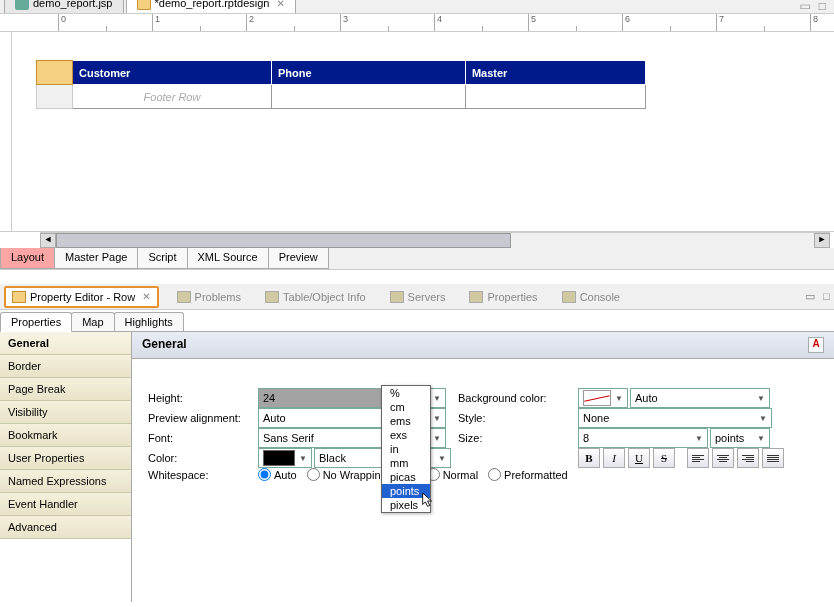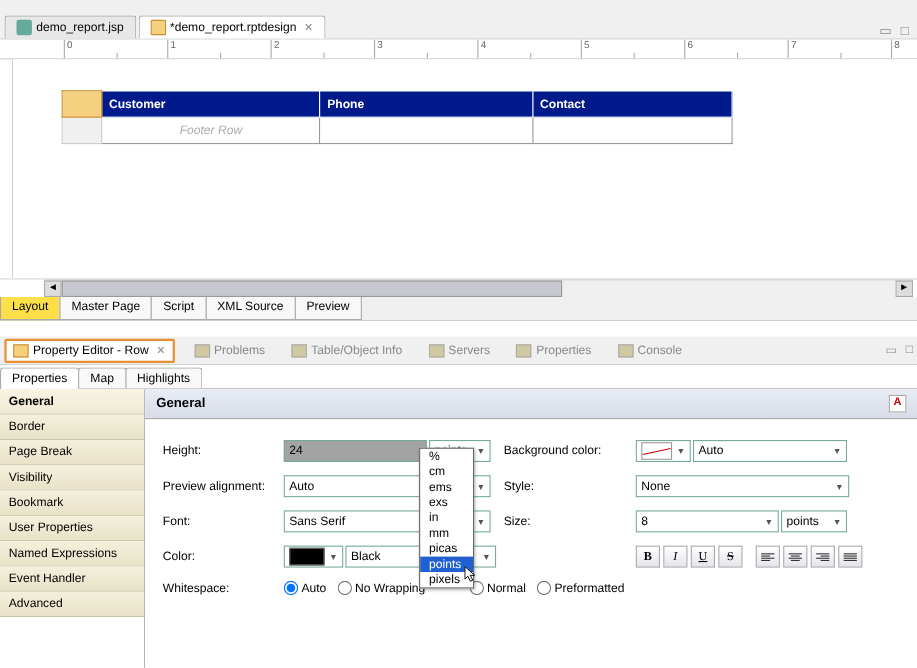--- a/index.html
+++ b/index.html
@@ -1,56 +1,56 @@
 <!DOCTYPE html>
 <html><head>
 <meta charset="utf-8">
 <style>
 * { box-sizing: border-box; margin: 0; padding: 0; }
 body { font-family: Tahoma, Arial, sans-serif; font-size: 11px; background: #fff; color: #000; width: 834px; height: 607px; overflow: hidden; position: relative; }
 
 
-.top-tabs { display: flex; background: #f0f0f0; border-bottom: 1px solid #ccc; height: 36px; align-items: flex-end; padding-left: 4px; position: relative; }
+.top-tabs { display: flex; background: #f0f0f0; border-bottom: 1px solid #ccc; height: 14px; align-items: flex-end; padding-left: 4px; position: relative; }
 .top-tab { display: flex; align-items: center; gap: 4px; padding: 3px 10px; border: 1px solid #aaa; border-bottom: none; margin-right: 2px; background: #e8e8e8; border-radius: 3px 3px 0 0; font-size: 11px; cursor: pointer; }
 .top-tab.active { background: #fff; }
 .top-tab .icon { width: 14px; height: 14px; display: inline-block; }
 .icon-jsp { background: linear-gradient(#6a9, #6a9); border-radius: 2px; }
 .icon-rpt { background: #f5d080; border: 1px solid #c89030; border-radius: 1px; }
 .close-x { color: #888; font-size: 10px; margin-left: 3px; cursor: pointer; }
 .window-controls { margin-left: auto; display: flex; gap: 8px; padding-right: 8px; color: #888; }
 .window-controls span { cursor: pointer; font-size: 12px; }
 
 
 .ruler { height: 18px; background: #fff; border-bottom: 1px solid #ccc; font-size: 9px; color: #666; position: relative; overflow: hidden; }
 .ruler-marks { position: absolute; left: 58px; top: 0; display: flex; }
 .ruler-mark { width: 94px; border-left: 1px solid #aaa; padding-left: 2px; height: 18px; position: relative; }
 .ruler-mark::after { content: ''; position: absolute; left: 47px; top: 12px; width: 1px; height: 6px; background: #aaa; }
 
 
 .design-area { display: flex; height: 200px; border-bottom: 1px solid #ccc; }
 .vruler { width: 12px; background: #fff; border-right: 1px solid #ccc; }
 .canvas { flex: 1; background: #fff; padding: 28px 4px 4px 4px; overflow: auto; position: relative; }
-.report-table { display: table; width: 610px; border-collapse: collapse; margin-left: 40px; }
+.report-table { display: table; width: 610px; border-collapse: collapse; margin-left: 20px; }
 .rt-row { display: table-row; }
 .rt-cell { display: table-cell; border: 1px solid #999; padding: 4px 6px; height: 24px; vertical-align: middle; }
 .rt-header .rt-cell { background: #001a8c; color: #fff; font-weight: bold; border: 1px solid #fff; }
 .rt-detail .rt-cell { background: #fff; }
 .rt-footer .rt-cell { background: #fff; color: #aaa; text-align: center; font-style: italic; }
 .row-handle { display: table-cell; width: 38px; background: #f5d080; border: 1px solid #c89030; vertical-align: middle; }
 .row-handle-inner { width: 30px; height: 16px; margin: auto; }
 .col-c1 { width: 250px; } .col-c2 { width: 250px; } .col-c3 { width: 230px; }
 .hscroll { height: 16px; background: #e8e8e8; border-top: 1px solid #ccc; margin-left: 40px; margin-right: 4px; display: flex; }
 .hscroll .arrow { width: 16px; background: #ddd; border: 1px solid #aaa; text-align: center; font-size: 9px; }
 .hscroll .track { flex: 1; background: #f0f0f0; position: relative; }
 .hscroll .thumb { position: absolute; left: 0; width: 60%; height: 100%; background: #c8c8d0; border: 1px solid #999; }
 
 
 .editor-tabs { display: flex; background: #f0f0f0; border-bottom: 1px solid #ccc; height: 22px; }
 .editor-tab { padding: 3px 10px; border: 1px solid #aaa; border-top: none; margin-right: -1px; background: #f8f8f8; font-size: 11px; cursor: pointer; }
-.editor-tab.active { background: #fde047; }
+.editor-tab.active { background: #fca5a5; }
 
 
 .views-bar { display: flex; align-items: center; background: #f0f0f0; height: 26px; border-bottom: 1px solid #ccc; padding: 0 4px; gap: 12px; }
 .view-tab { display: flex; align-items: center; gap: 4px; padding: 3px 6px; font-size: 11px; color: #888; cursor: pointer; }
 .view-tab.active { color: #000; border: 2px solid #e89030; background: #fff; border-radius: 2px; }
 .view-icon { width: 14px; height: 12px; display: inline-block; background: #d0c8a0; border: 1px solid #aaa; }
 .view-tab.active .view-icon { background: #f5d080; border: 1px solid #c89030; }
 .views-right { margin-left: auto; display: flex; gap: 8px; color: #888; }
 .views-right span { cursor: pointer; }
 
@@ -60,21 +60,21 @@
 .prop-subtab.active { background: #fff; border-bottom: 1px solid #fff; margin-bottom: -1px; }
 
 
 .prop-panel { display: flex; height: 270px; }
 .prop-nav { width: 148px; background: #fff; border-right: 1px solid #aaa; }
 .prop-nav-item { padding: 5px 8px; border-bottom: 1px solid #c8c8aa; background: linear-gradient(#f4f0dc, #e8e2c8); font-size: 11px; cursor: pointer; }
 .prop-nav-item.active { background: linear-gradient(#f8f4e4, #f0ead4); font-weight: bold; }
 .prop-content { flex: 1; background: #fff; display: flex; flex-direction: column; }
 .prop-header { background: linear-gradient(#e8ecf4, #d8dce8); padding: 5px 10px; font-weight: bold; font-size: 12px; border-bottom: 1px solid #aaa; display: flex; }
 .prop-header-icon { margin-left: auto; width: 16px; height: 16px; border: 1px solid #aaa; background: #fff; text-align: center; font-size: 10px; color: #c00; cursor: pointer; }
-.prop-form { padding: 19px 16px; display: grid; grid-template-columns: 110px 200px 120px 240px; row-gap: 12px; align-items: center; font-size: 11px; position: relative; }
+.prop-form { padding: 29px 16px; display: grid; grid-template-columns: 110px 200px 120px 240px; align-items: center; font-size: 11px; position: relative; }
 .prop-label { color: #000; }
 .prop-field { display: flex; gap: 2px; align-items: center; }
 .text-input { border: 1px solid #7a9; padding: 2px 4px; font-size: 11px; height: 20px; background: #a3a3a3; }
 .select-input { border: 1px solid #7a9; padding: 2px 4px; font-size: 11px; height: 20px; background: #fff; display: flex; align-items: center; justify-content: space-between; cursor: pointer; }
 .select-arrow { font-size: 8px; color: #555; margin-left: 4px; }
 .color-swatch { width: 38px; height: 16px; border: 1px solid #666; background: #000; display: inline-block; }
 .color-swatch.none { background: #fff; border: 1px solid #999; position: relative; }
 .color-swatch.none::after { content: ''; position: absolute; left: 0; top: 50%; width: 100%; border-top: 1px solid #c00; transform: rotate(-12deg); }
 .radio-group { display: flex; gap: 10px; align-items: center; position: relative; z-index: 0; }
 .radio-item { display: flex; align-items: center; gap: 3px; cursor: pointer; }
@@ -129,21 +129,21 @@
 <div class="design-area">
   <div class="vruler"></div>
   <div class="canvas">
     <div class="report-table">
       <div class="rt-row rt-header">
         <div class="row-handle">
             <div class="row-handle-inner"></div>
           </div>
         <div class="rt-cell col-c1">Customer</div>
         <div class="rt-cell col-c2">Phone</div>
-        <div class="rt-cell col-c3">Contact</div>
+        <div class="rt-cell col-c3">Master</div>
       </div>
       <div class="rt-row rt-footer">
         <div class="row-handle" style="background:#f0f0f0;border-color:#ccc;">
             <div class="row-handle-inner"></div>
           </div>
         <div class="rt-cell col-c1">Footer Row</div>
         <div class="rt-cell col-c2"></div>
         <div class="rt-cell col-c3"></div>
       </div>
     </div>

